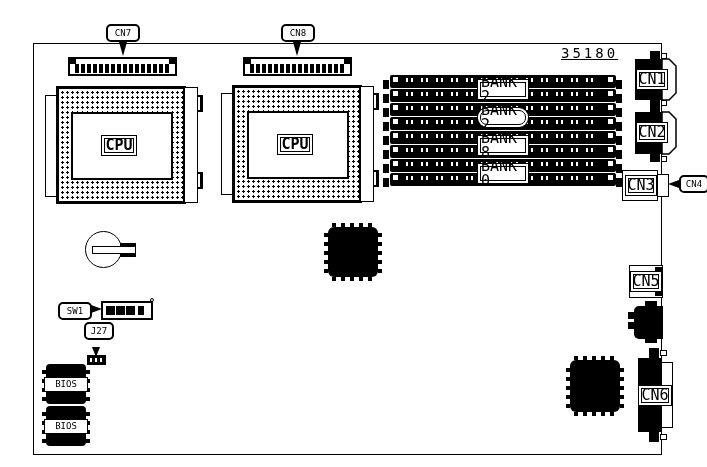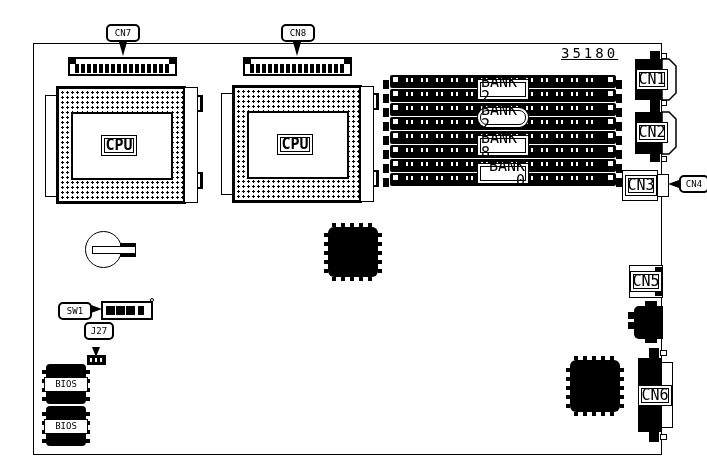--- a/index.html
+++ b/index.html
@@ -104,21 +104,21 @@
   <div class="simm" style="left:390px;top:89px;width:226px;"></div>
   <div class="simm" style="left:390px;top:103px;width:226px;"></div>
   <div class="simm" style="left:390px;top:117px;width:226px;"></div>
   <div class="simm" style="left:390px;top:131px;width:226px;"></div>
   <div class="simm" style="left:390px;top:145px;width:226px;"></div>
   <div class="simm" style="left:390px;top:159px;width:226px;"></div>
   <div class="simm" style="left:390px;top:173px;width:226px;"></div>
   <div class="label-box" style="left:480px;top:82px;width:44px;">BANK 2</div>
   <div class="label-box" style="left:480px;top:110px;width:44px;border-radius:7px;">BANK 2</div>
   <div class="label-box" style="left:480px;top:138px;width:44px;">BANK 8</div>
-  <div class="label-box" style="left:480px;top:166px;width:44px;text-align:right;">BANK 0</div>
+  <div class="label-box" style="left:480px;top:166px;width:44px;">BANK 0</div>
 
   <div class="board-number" style="left:561px;top:45px;">35180</div>
 
   <div class="blk" style="left:650px;top:51px;width:10px;height:9px;"></div>
   <div class="notch" style="left:661px;top:53px;width:6px;height:6px;"></div>
   <div class="blk" style="left:635px;top:59px;width:28px;height:41px;"></div>
   <svg class="svg-shell" style="left:661px;top:57px;" width="17" height="45">
     <polygon points="1,2 8,2 15,9 15,36 8,43 1,43" fill="#ffffff" stroke="#000000" stroke-width="1.5"></polygon>
   </svg>
   <div class="label-box" style="left:639px;top:72px;width:24px;">CN1</div>

